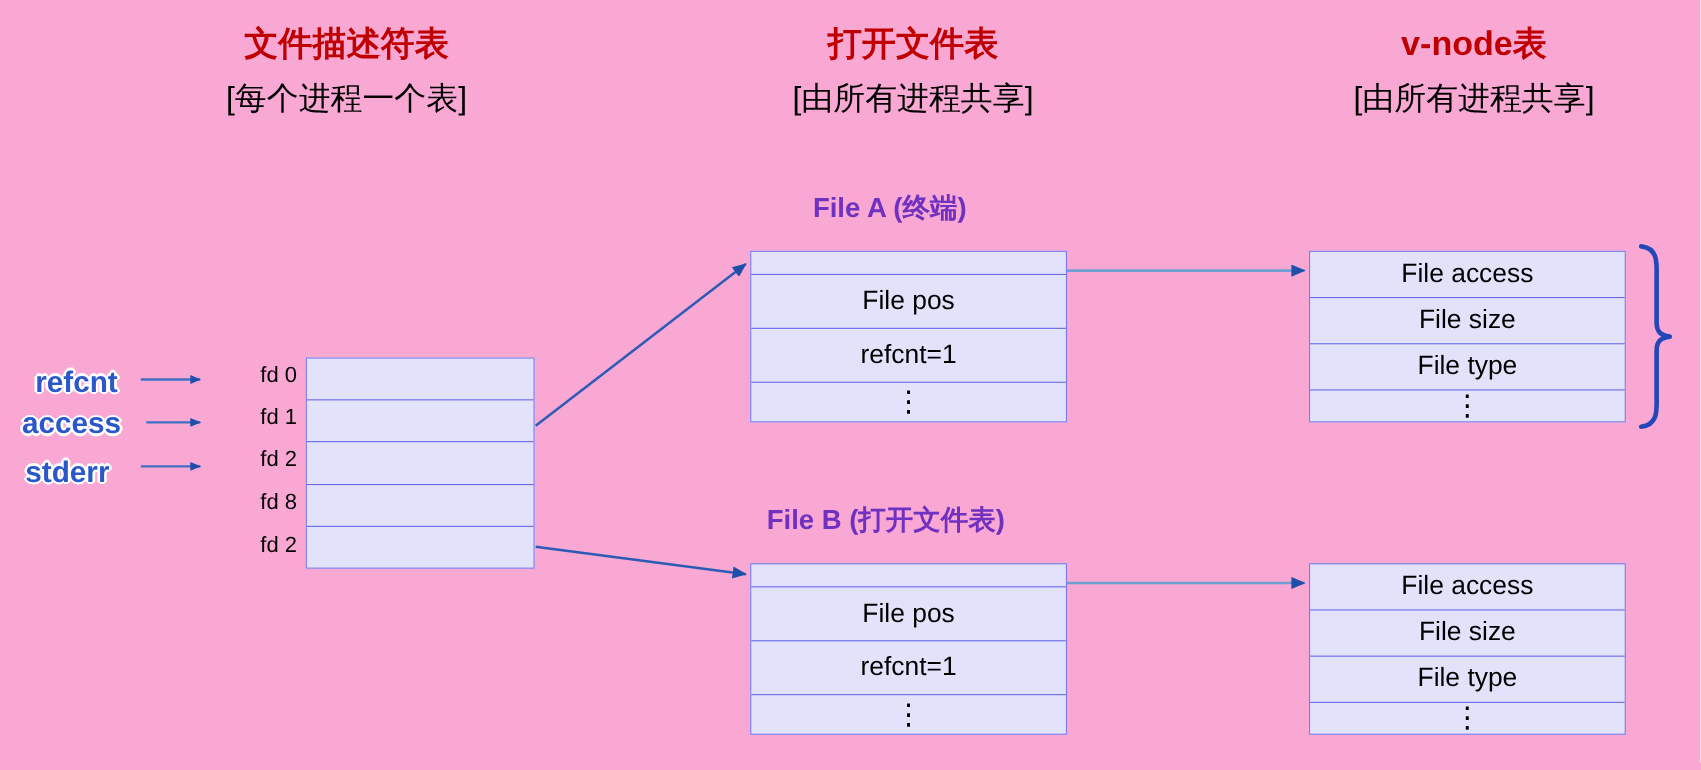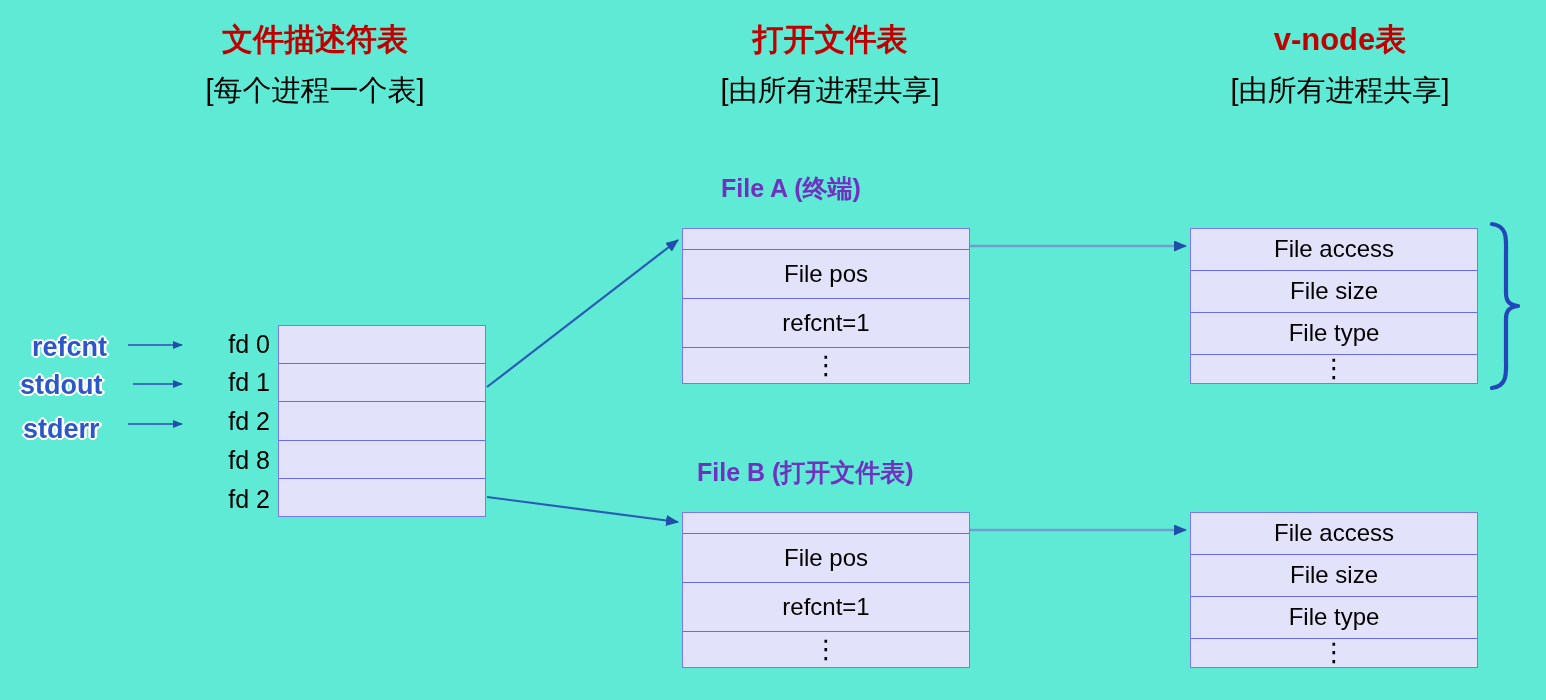--- a/index.html
+++ b/index.html
@@ -9,21 +9,21 @@
   }
   body {
     font-family: "Liberation Sans", "DejaVu Sans", sans-serif;
     color: #000000;
   }
   #canvas {
     position: relative;
     width: 1546px;
     height: 700px;
     overflow: hidden;
-    background: #5eead4;
+    background: #f9a8d4;
   }
 
   
   .col-head {
     position: absolute;
     text-align: center;
     line-height: 1.18;
   }
   .col-head .title-cn {
     display: block;
@@ -79,21 +79,21 @@
     letter-spacing: 0;
     line-height: 0.6;
   }
 
   
   #fd-table .row { font-size: 0; }
 
   
   .fd-label {
     position: absolute;
-    font-size: 25px;
+    font-size: 20px;
     color: #000000;
     text-align: right;
     white-space: nowrap;
   }
 
   
   .std-label {
     position: absolute;
     font-size: 27px;
     font-weight: bold;
@@ -131,38 +131,38 @@
     <span class="title-cn">打开文件表</span>
     <span class="subtitle-cn">[由所有进程共享]</span>
   </div>
 
   <div class="col-head" style="left:1130px; top:22px; width:420px;">
     <span class="title-cn">v-node表</span>
     <span class="subtitle-cn">[由所有进程共享]</span>
   </div>
 
   <div class="std-label" style="left:32px; top:332px;">refcnt</div>
-  <div class="std-label" style="left:20px; top:370px;">stdout</div>
+  <div class="std-label" style="left:20px; top:370px;">access</div>
   <div class="std-label" style="left:23px; top:414px;">stderr</div>
 
   <div class="fd-label" style="left:185px; top:330px; width:85px;">fd 0</div>
   <div class="fd-label" style="left:185px; top:368px; width:85px;">fd 1</div>
   <div class="fd-label" style="left:185px; top:407px; width:85px;">fd 2</div>
   <div class="fd-label" style="left:185px; top:446px; width:85px;">fd 8</div>
   <div class="fd-label" style="left:185px; top:485px; width:85px;">fd 2</div>
 
   <div class="tbl" id="fd-table" style="left:278px; top:325px; width:208px; height:192px;">
     <div class="row"></div>
     <div class="row"></div>
     <div class="row"></div>
     <div class="row"></div>
     <div class="row"></div>
   </div>
 
-  <div class="file-label" style="left:721px; top:172px;">File A (终端)</div>
+  <div class="file-label" style="left:739px; top:172px;">File A (终端)</div>
 
   <div class="tbl" style="left:682px; top:228px; width:288px; height:156px;">
     <div class="row"></div>
     <div class="row">File pos</div>
     <div class="row">refcnt=1</div>
     <div class="row vdots">⋮</div>
   </div>
 
   <div class="tbl" style="left:1190px; top:228px; width:288px; height:156px;">
     <div class="row">File access</div>

